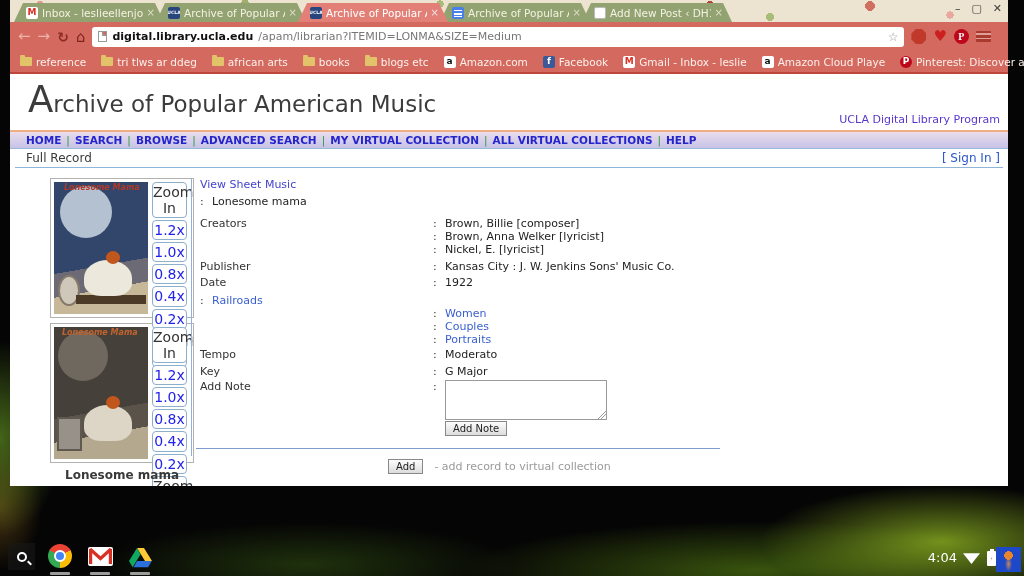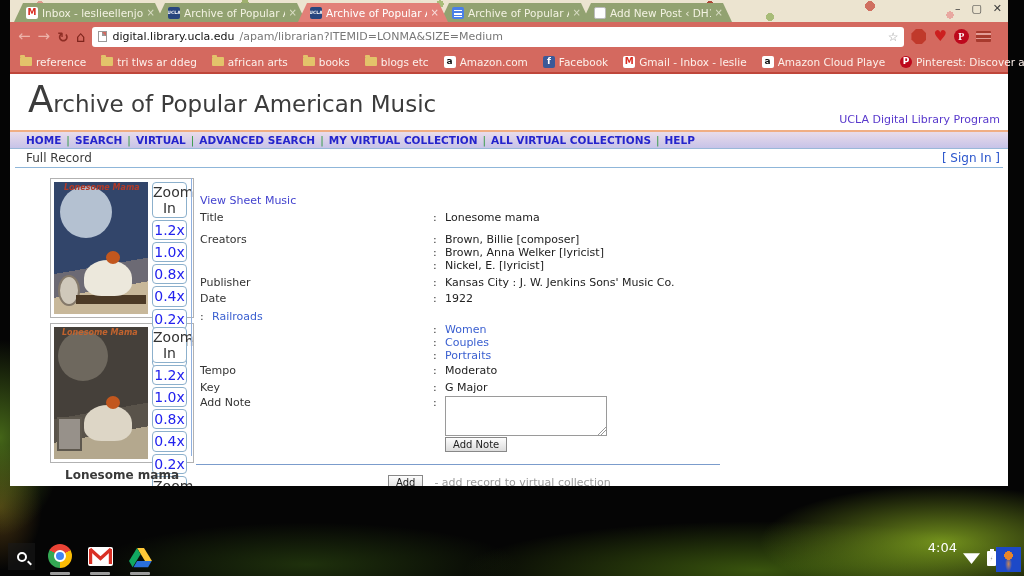--- a/index.html
+++ b/index.html
@@ -52,21 +52,21 @@
 
   
   .toolbar { height:29px; background:#d4695f; display:flex; align-items:center; padding:0 8px; gap:7px; }
   .nav-arrow { font-size:15px; color:#edb3aa; line-height:1; cursor:pointer; }
   .tb-reload { font-size:14px; color:#8e2d24; font-weight:bold; cursor:pointer; }
   .tb-home  { font-size:15px; color:#7e241c; cursor:pointer; }
   .urlbar { flex:1; height:20px; background:#fff; border-radius:3px; display:flex; align-items:center;
     gap:5px; padding:0 6px; font-size:11px; max-width:812px; }
   .url-doc { width:9px; height:11px; background:#fff; border:1px solid #999; flex:none; position:relative; }
   .url-doc::after { content:""; position:absolute; right:0; top:0; border:2px solid #999; border-color:#d4695f #d4695f #999 #999; }
-  .url-domain { font-weight:normal; color:#111; }
+  .url-domain { font-weight:bold; color:#111; }
   .url-path { color:#777; white-space:nowrap; overflow:hidden; }
   .url-star { margin-left:auto; color:#9a9a9a; font-size:12px; cursor:pointer; }
   .ext { flex:none; cursor:pointer; display:flex; align-items:center; justify-content:center; }
   .ext-adblock { width:15px; height:15px; background:#c0392b;
     clip-path:polygon(30% 0,70% 0,100% 30%,100% 70%,70% 100%,30% 100%,0 70%,0 30%); color:#fff; font-size:8px; }
   .ext-heart { color:#cc1f1f; font-size:15px; line-height:1; }
   .ext-pin { width:15px; height:15px; border-radius:50%; background:#bd081c; color:#fff; font-size:10px; font-weight:bold; font-family:"Liberation Serif",serif; }
   .ext-menu { width:15px; height:11px; background:repeating-linear-gradient(#a83a2e 0 2.5px, rgba(255,255,255,.35) 2.5px 4.2px); border-radius:1px; }
 
   
@@ -117,21 +117,21 @@
   .zoom-col { display:flex; flex-direction:column; gap:2px; width:35px; }
   .zbtn, .zlink { border:1px solid #8cb0cc; border-radius:4px; background:#fff; text-align:center;
     font-size:14px; line-height:1.15; padding:1px 0; cursor:pointer; }
   .zbtn { color:#333; flex:1.7; display:flex; flex-direction:column; justify-content:center; }
   .zlink { color:#2222ee; flex:1; display:flex; align-items:center; justify-content:center; }
   .thumb-caption { width:144px; text-align:center; font-weight:bold; font-size:12px; color:#3a3a3a; margin-top:3px; }
 
   .vline { position:absolute; left:181px; top:104px; width:1px; height:278px; background:#8fb0e0; }
 
   
-  .record { position:absolute; left:190px; top:120px; width:560px; font-size:11px; }
+  .record { position:absolute; left:190px; top:104px; width:560px; font-size:11px; }
   .view-link { color:#4343cf; cursor:pointer; margin-bottom:4px; width:max-content; }
   .frow { display:flex; line-height:13px; }
   .flabel { width:233px; flex:none; color:#333; }
   .fcolon { width:12px; flex:none; color:#333; }
   .fval { color:#222; }
   .fval.link { color:#3a5fd0; cursor:pointer; }
   .mt2{margin-top:2px}.mt3{margin-top:3px}.mt4{margin-top:4px}.mt5{margin-top:5px}.mt9{margin-top:9px}
   .note-area { width:162px; height:40px; border:1px solid #9a9a9a; resize:none; font-size:11px;
     background:#fff linear-gradient(135deg, transparent 55%, #999 55% 60%, transparent 60% 70%, #999 70% 75%, transparent 75%) no-repeat right bottom / 9px 9px; }
   .gbtn { font-size:10px; font-family:"DejaVu Sans",sans-serif; color:#222; background:linear-gradient(#fdfdfd,#dcdcdc);
@@ -146,21 +146,21 @@
     display:flex; align-items:center; justify-content:center; cursor:pointer; }
   .mag { width:10px; height:10px; border:2px solid #fff; border-radius:50%; position:relative; }
   .mag::after { content:""; position:absolute; left:8px; top:8px; width:5px; height:2px; background:#fff; transform:rotate(45deg); }
   .chrome-ic { position:absolute; left:48px; bottom:8px; width:24px; height:24px; border-radius:50%;
     background:conic-gradient(from -60deg,#ea4335 0 120deg,#fbbc05 120deg 240deg,#34a853 240deg 360deg); cursor:pointer; }
   .chrome-ic::after { content:""; position:absolute; left:6px; top:6px; width:12px; height:12px; border-radius:50%;
     background:#4285f4; border:2.5px solid #fff; box-sizing:border-box; }
   .gmail-ic { position:absolute; left:88px; bottom:10px; width:25px; height:19px; cursor:pointer; }
   .drive-ic { position:absolute; left:128px; bottom:8px; width:24px; height:21px; cursor:pointer; }
   .run-bar { position:absolute; bottom:1px; width:20px; height:3px; background:#9c9c9c; border-radius:1px; }
-  .clock { position:absolute; right:67px; bottom:21px; color:#fff; font-size:13px; cursor:pointer; }
+  .clock { position:absolute; right:67px; bottom:11px; color:#fff; font-size:13px; cursor:pointer; }
   .wifi-ic { position:absolute; right:44px; bottom:12px; width:17px; height:13px; background:#fff;
     clip-path:polygon(50% 100%, 0 18%, 100% 18%); border-radius:2px; cursor:pointer; }
   .batt-ic { position:absolute; right:28px; bottom:10px; width:9px; height:15px; background:#fff; border-radius:1px; cursor:pointer; }
   .batt-ic::before { content:""; position:absolute; top:-2px; left:2.5px; width:4px; height:2px; background:#fff; }
   .batt-ic::after { content:""; position:absolute; left:3px; top:4px; width:3px; height:7px; background:#777;
     clip-path:polygon(100% 0,20% 55%,60% 55%,0 100%,80% 45%,40% 45%); }
   .avatar { position:absolute; right:3px; bottom:4px; width:25px; height:25px; cursor:pointer;
     background:radial-gradient(circle 7px at 50% 34%, #e8852a 60%, transparent 62%),
                radial-gradient(ellipse 5px 11px at 50% 68%, rgba(240,150,60,.8), transparent 70%),
                #1d49c8; }
@@ -270,21 +270,21 @@
     <div class="webpage">
       <div class="site-title">Archive of Popular American Music</div>
       <div class="program-link">UCLA Digital Library Program</div>
       <div class="orange-rule"></div>
 
       <div class="navbar">
         <a>HOME</a>
           <span class="nav-sep">|</span>
         <a>SEARCH</a>
           <span class="nav-sep">|</span>
-        <a>VIRTUAL</a>
+        <a>BROWSE</a>
           <span class="nav-sep">|</span>
         <a>ADVANCED SEARCH</a>
           <span class="nav-sep">|</span>
         <a>MY VIRTUAL COLLECTION</a>
           <span class="nav-sep">|</span>
         <a>ALL VIRTUAL COLLECTIONS</a>
           <span class="nav-sep">|</span>
         <a>HELP</a>
       </div>
 
@@ -332,21 +332,20 @@
         </div>
         <div class="thumb-caption">Lonesome mama</div>
       </div>
 
       <div class="vline"></div>
 
       <div class="record">
         <div class="view-link">View Sheet Music</div>
 
         <div class="frow mt4">
-          <span class="flabel">Title</span>
           <span class="fcolon">:</span>
           <span class="fval">Lonesome mama</span>
         </div>
 
         <div class="frow mt9">
           <span class="flabel">Creators</span>
           <span class="fcolon">:</span>
           <span class="fval">Brown, Billie [composer]</span>
         </div>
         <div class="frow">

